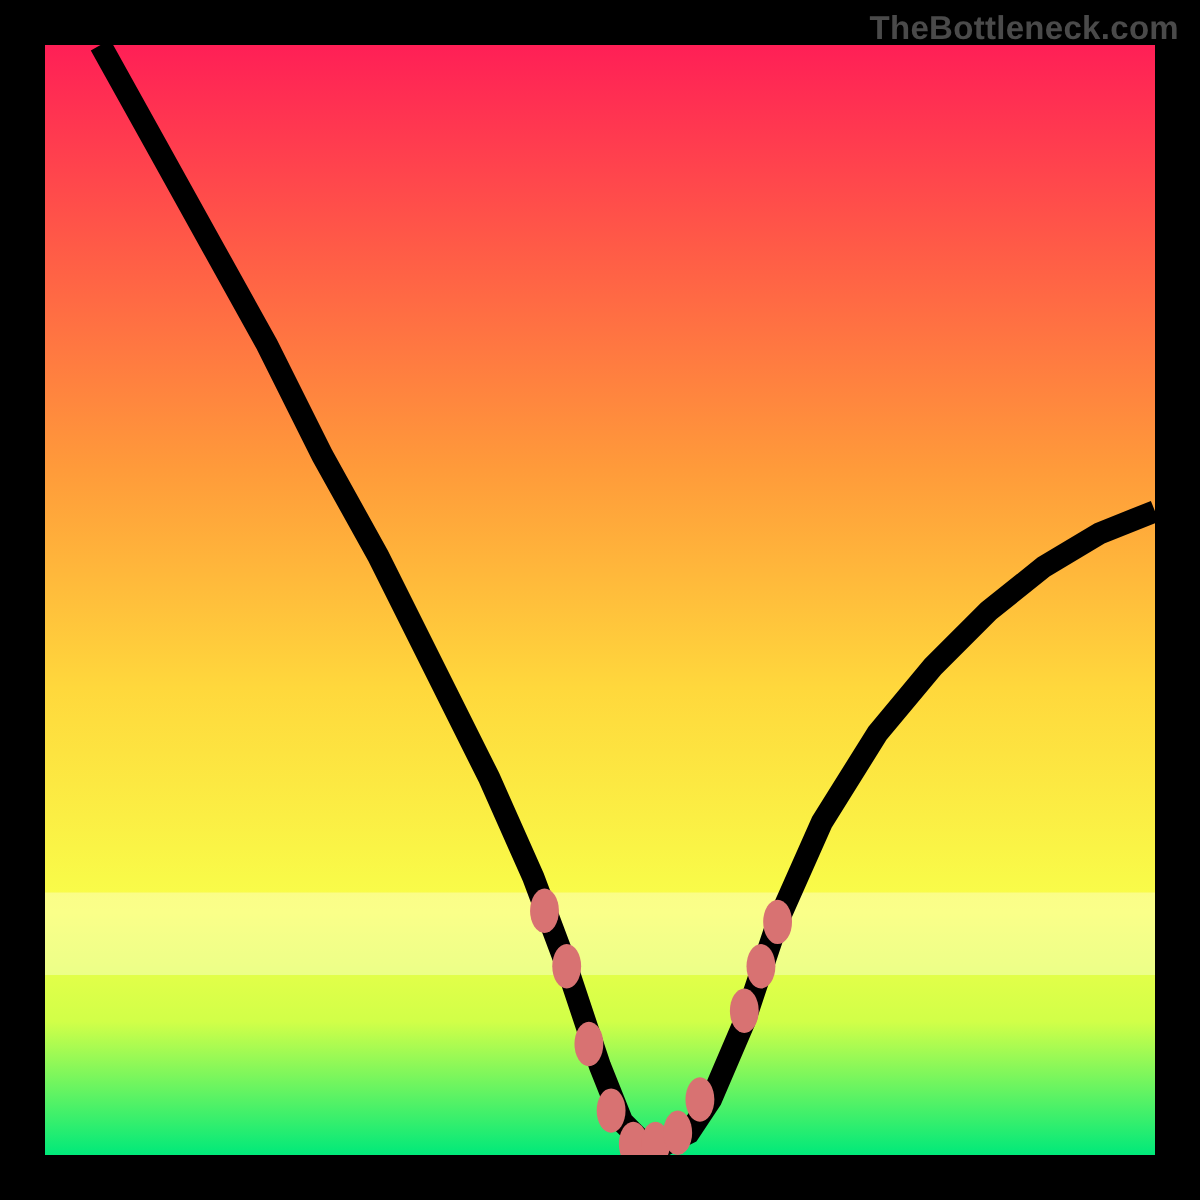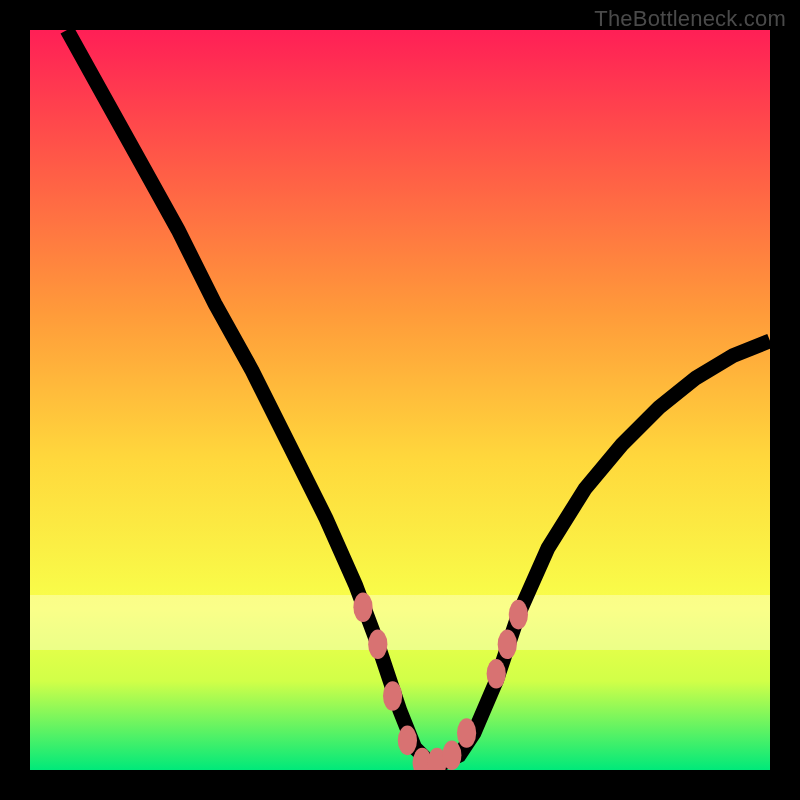--- a/index.html
+++ b/index.html
@@ -32,21 +32,21 @@
     bottom: 16.2%;
     height: 7.5%;
     background: rgba(255,255,255,0.35);
   }
   .watermark {
     position: absolute;
     top: 6px;
     right: 14px;
     color: #4a4a4a;
     font-size: 22px;
-    font-weight: 400;
+    font-weight: 700;
     letter-spacing: 0.2px;
   }
   svg.overlay {
     position: absolute;
     left: 0;
     top: 0;
     width: 100%;
     height: 100%;
   }
   .curve {

